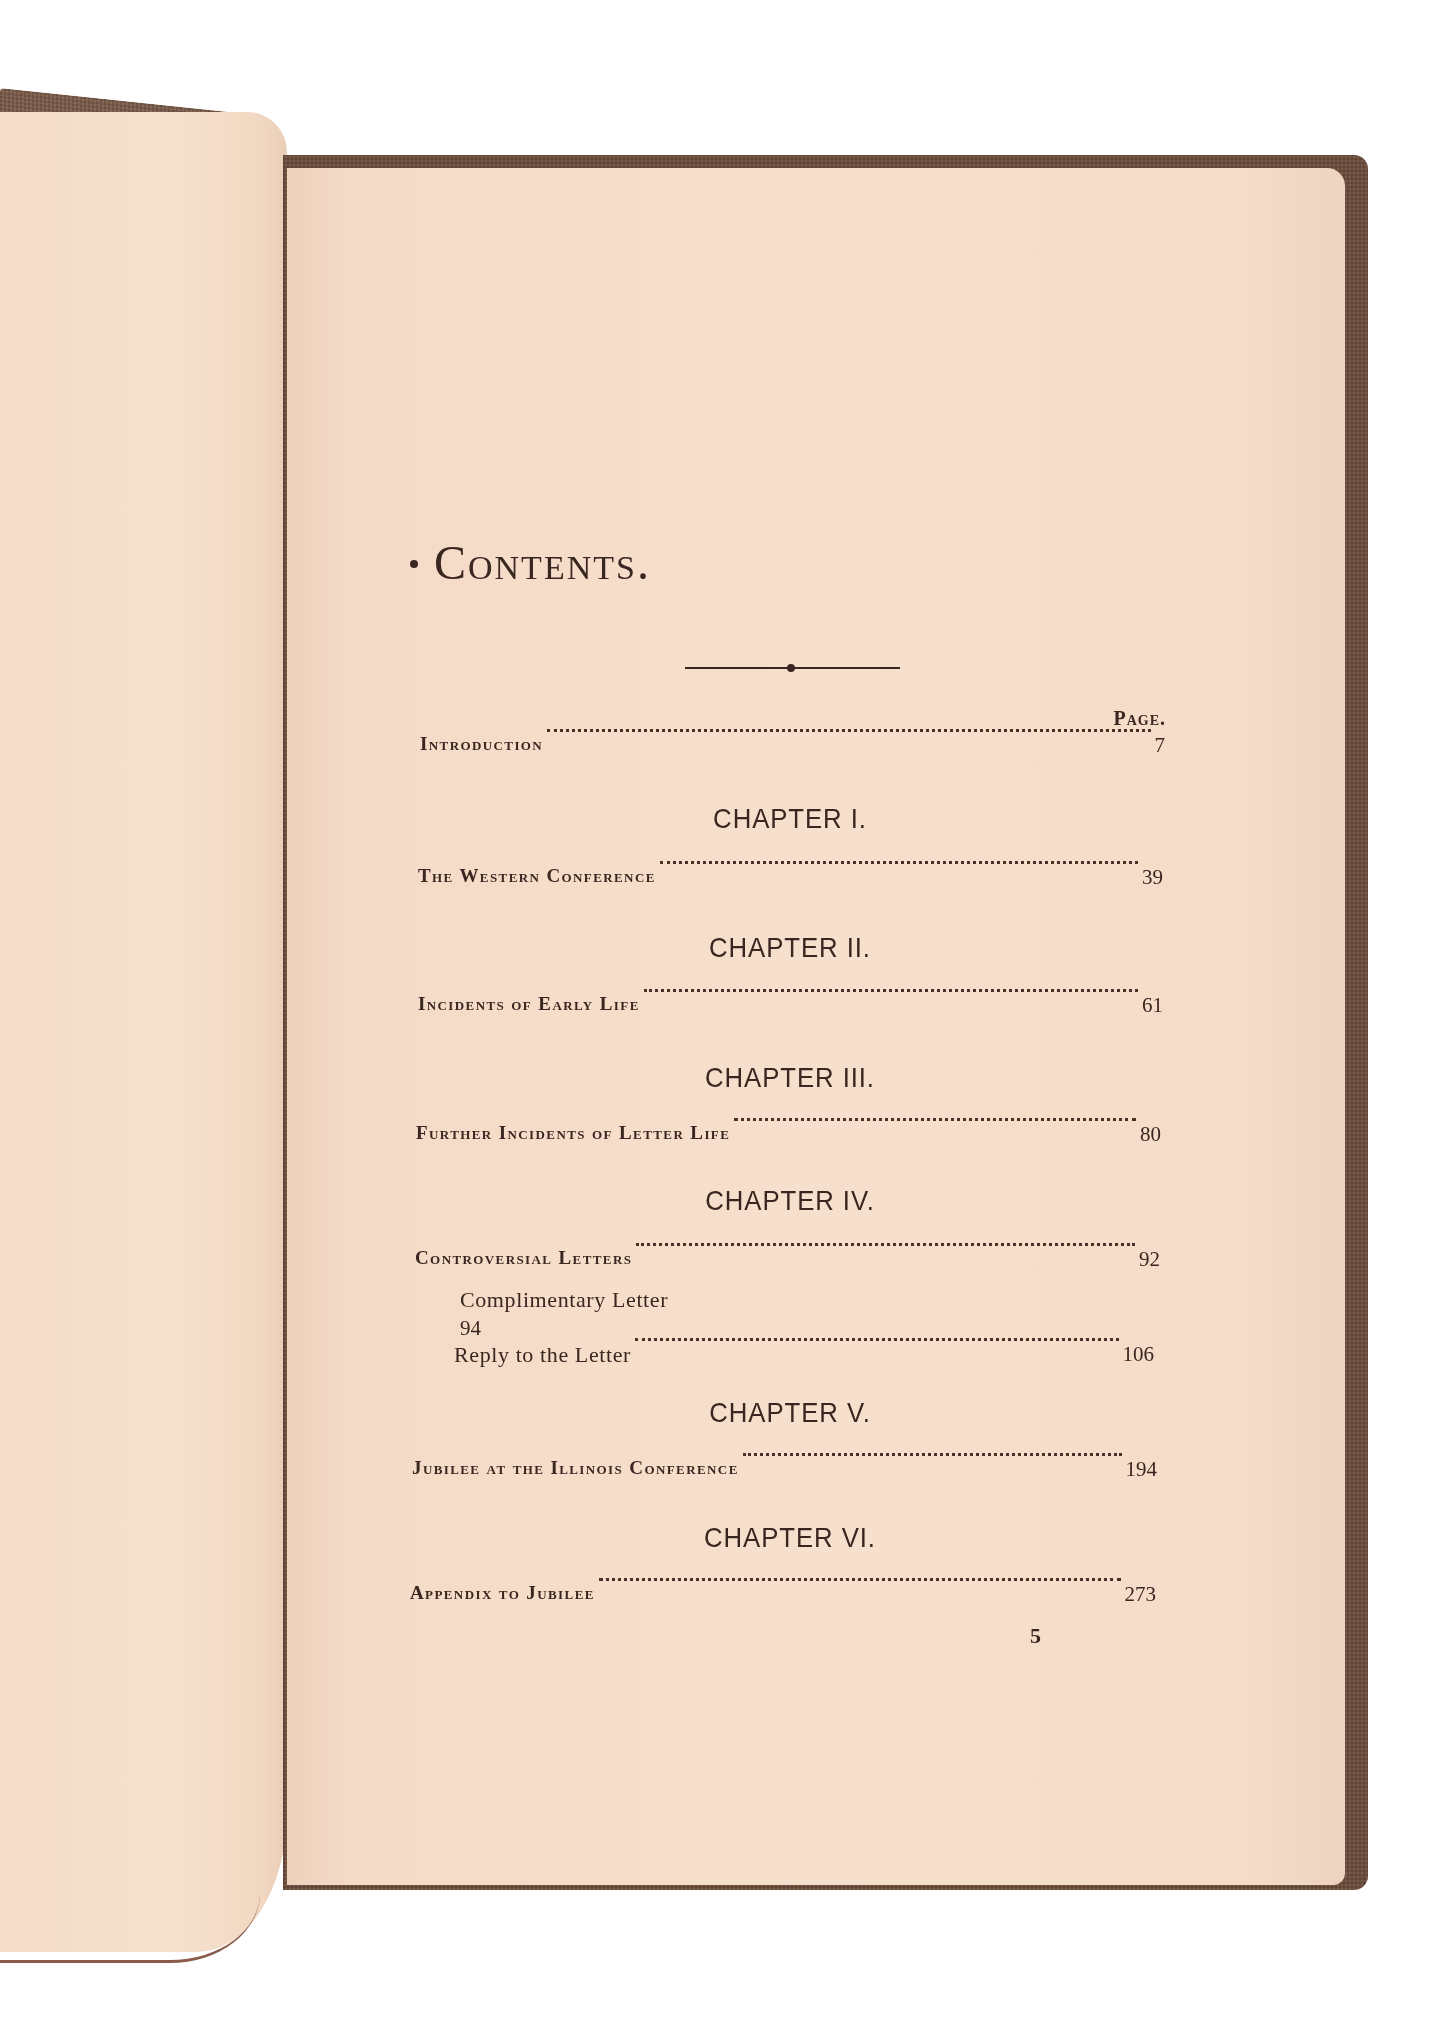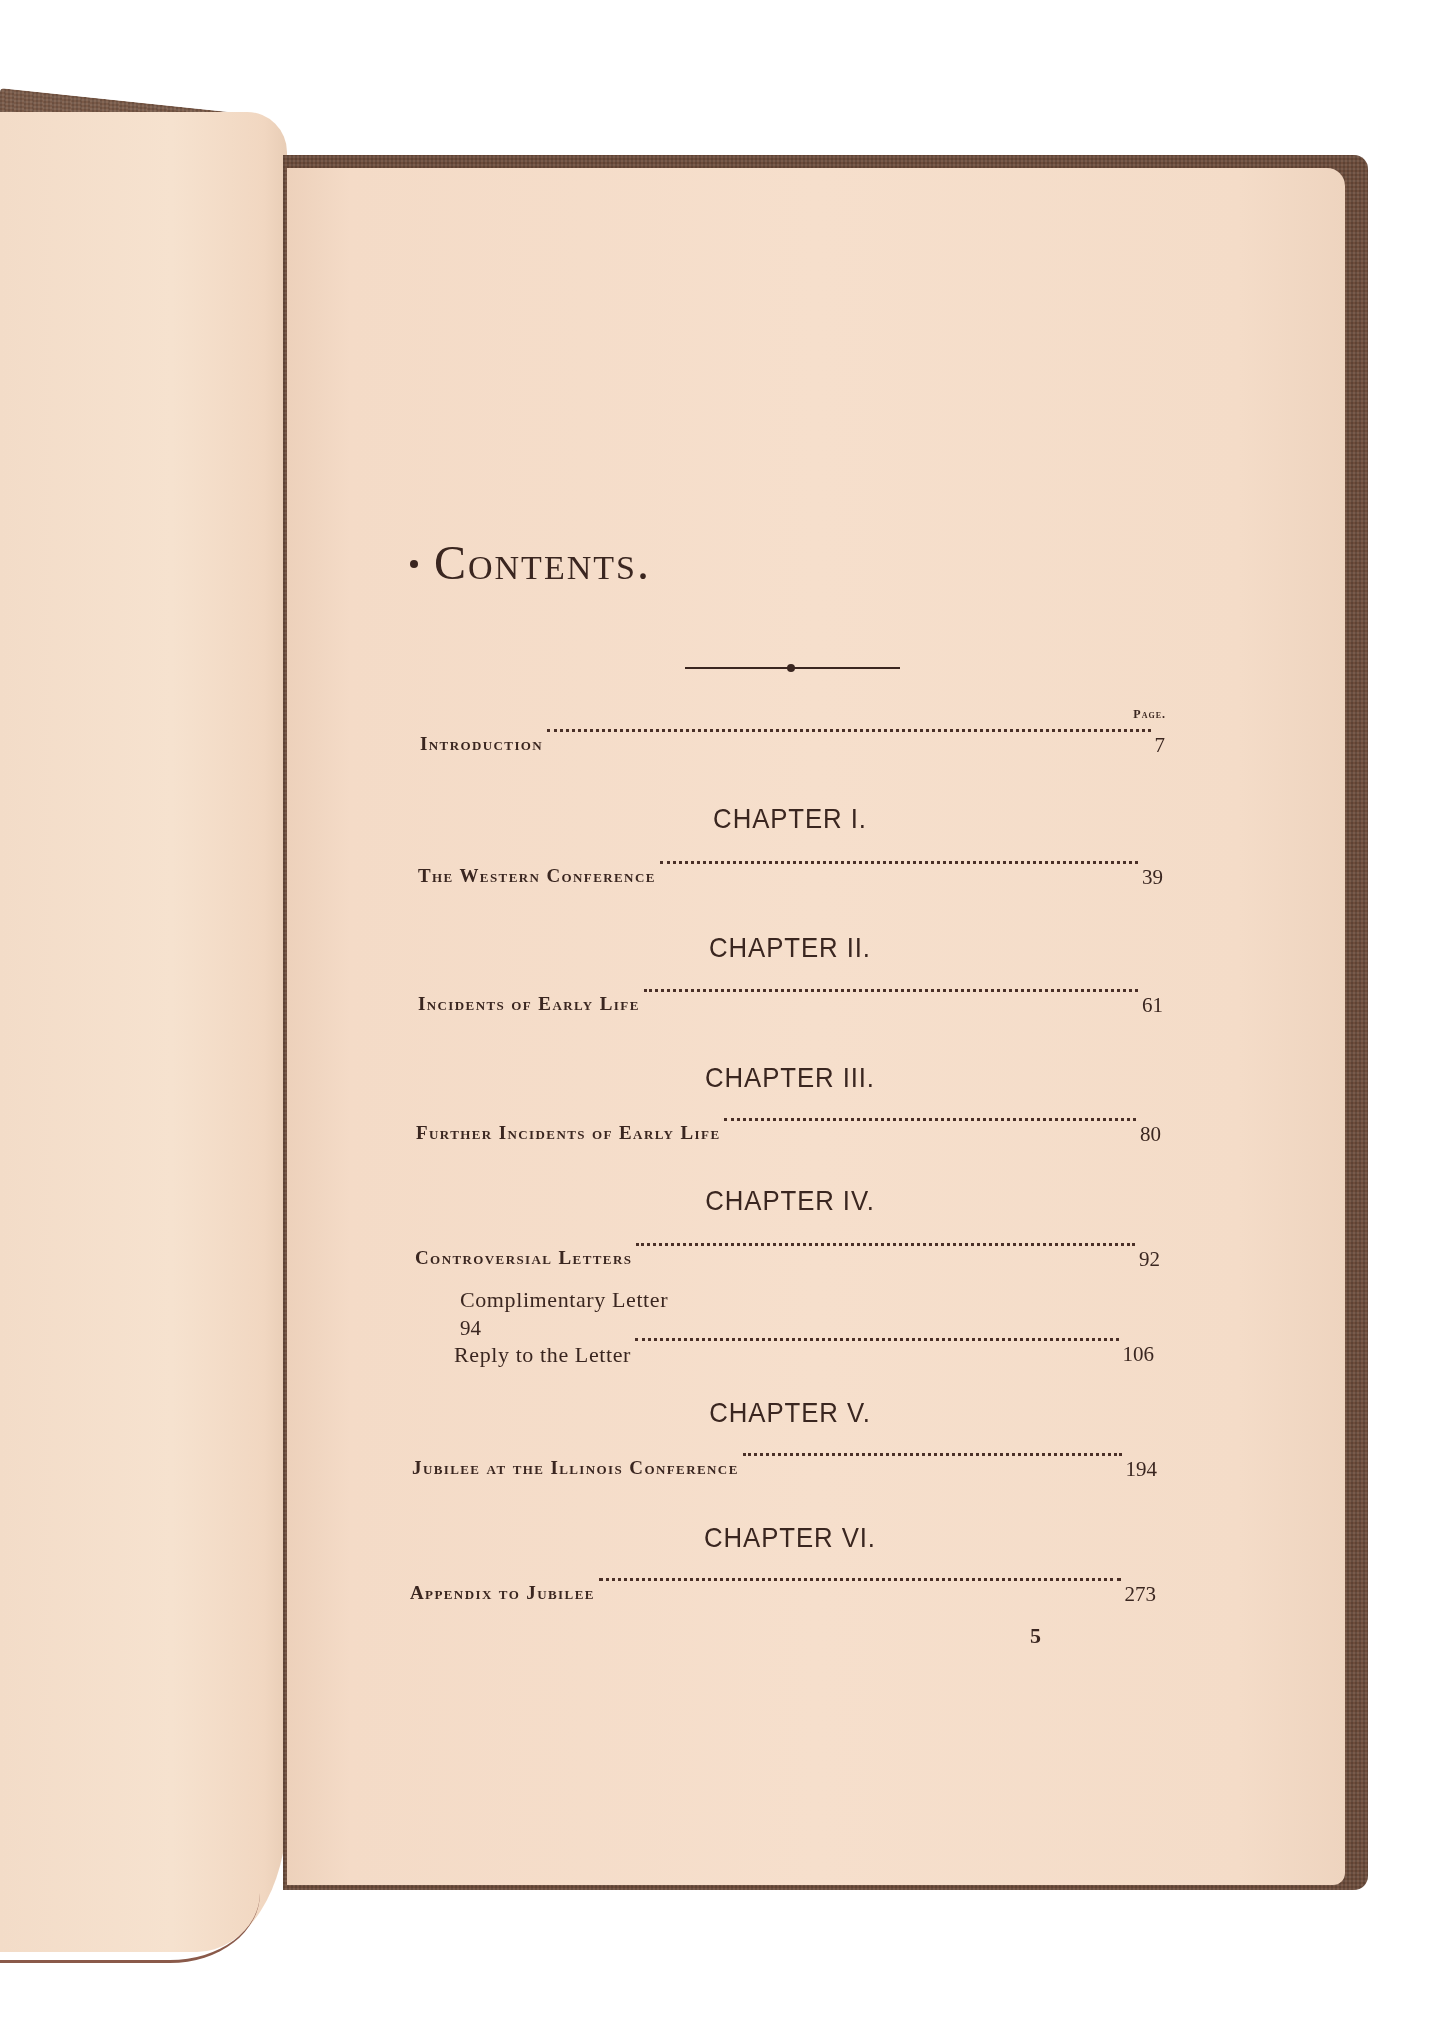--- a/index.html
+++ b/index.html
@@ -120,21 +120,21 @@
       left: 102px;
       width: 8px;
       height: 8px;
       background: #3a2620;
       border-radius: 50%;
     }
     .page-col-label {
       position: absolute;
       right: 4px;
       top: 172px;
-      font-size: 12px;
+      font-size: 20px;
       font-variant: small-caps;
       font-weight: bold;
       letter-spacing: 1px;
     }
     .entry {
       position: absolute;
       display: flex;
       align-items: flex-start;
       font-size: 19px;
       font-variant: small-caps;
@@ -223,21 +223,21 @@
 
   <div class="chapter" style="top:397px;">CHAPTER II.</div>
   <div class="entry" style="left:8px; top:458px; width:745px;">
     <span class="label">Incidents of Early Life</span>
     <span class="leader"></span>
     <span class="pg">61</span>
   </div>
 
   <div class="chapter" style="top:527px;">CHAPTER III.</div>
   <div class="entry" style="left:6px; top:587px; width:745px;">
-    <span class="label">Further Incidents of Early Life</span>
+    <span class="label">Further Incidents of Letter Life</span>
     <span class="leader"></span>
     <span class="pg">80</span>
   </div>
 
   <div class="chapter" style="top:650px;">CHAPTER IV.</div>
   <div class="entry" style="left:5px; top:712px; width:745px;">
     <span class="label">Controversial Letters</span>
     <span class="leader"></span>
     <span class="pg">92</span>
   </div>

